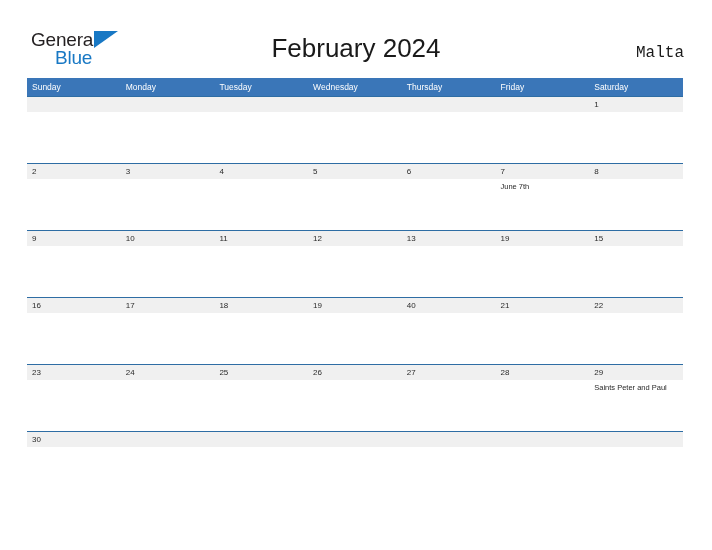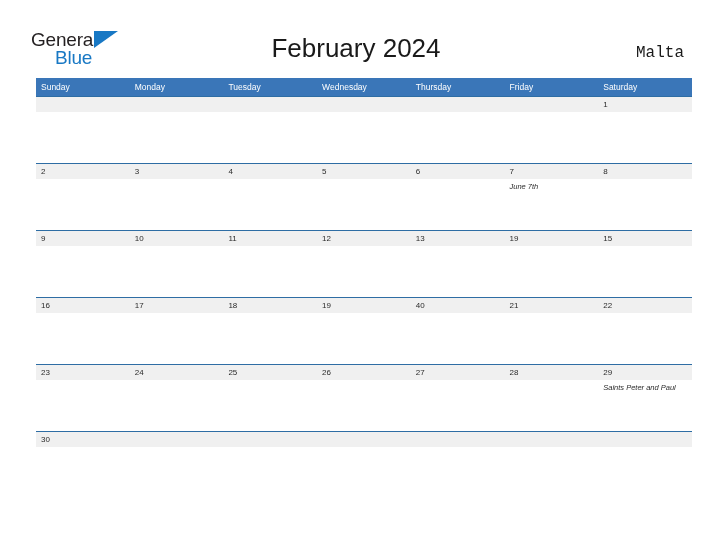--- a/index.html
+++ b/index.html
@@ -87,21 +87,21 @@
     top: 45px;
     font-size: 16px;
     line-height: 16px;
     color: #1a1a1a;
     font-family: Liberation Mono, monospace;
   }
 
   
   .calendar {
     position: absolute;
-    left: 36px;
+    left: 27px;
     top: 78px;
     width: 656px;
   }
 
   .dow-row {
     display: flex;
     width: 656px;
     height: 18px;
     background: #3a76b8;
   }
@@ -150,21 +150,20 @@
     font-size: 7.5px;
     line-height: 10px;
     color: #2b2b2b;
     font-family: "Liberation Sans", sans-serif;
     overflow: hidden;
   }
   .event-item {
     display: block;
     margin: 0 0 2px 0;
     word-wrap: break-word;
-    font-style: italic;
   }
 </style>
 </head>
 <body>
 
 <div class="page">
 
   <div class="top-bar">
 
     <div class="logo">

